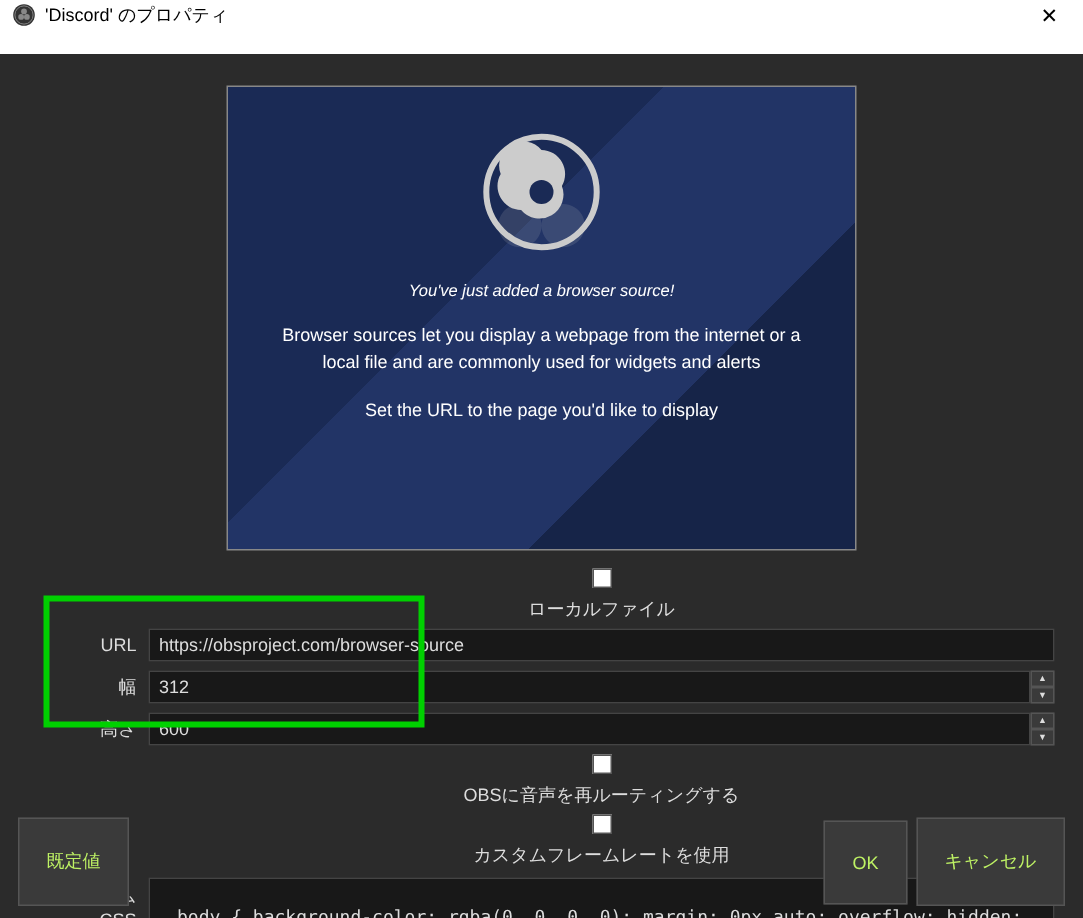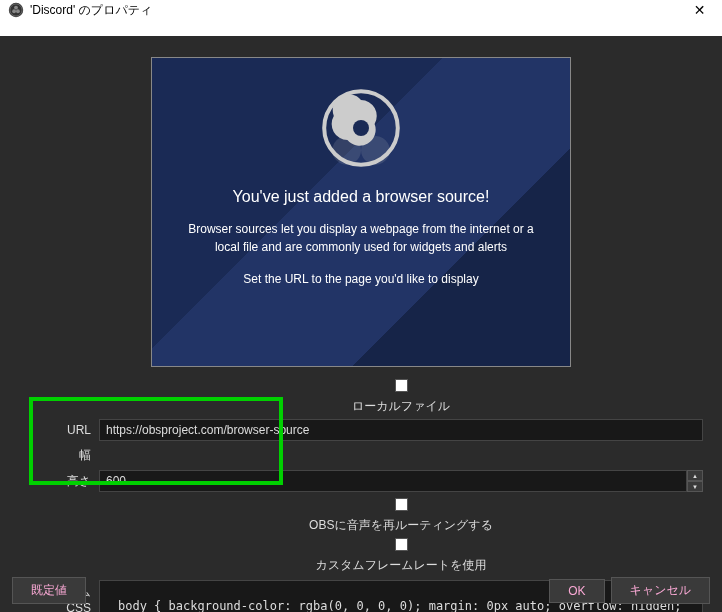--- a/index.html
+++ b/index.html
@@ -5,38 +5,38 @@
 * { box-sizing: border-box; margin: 0; padding: 0; }
 body { width: 722px; height: 612px; background: #2b2b2b; font-family: "Segoe UI", Arial, sans-serif; font-size: 12px; color: #ddd; overflow: hidden; }
 .titlebar { height: 36px; background: #fff; display: flex; align-items: center; padding: 0 0 16px 8px; color: #000; font-size: 12px; }
 .titlebar-icon { width: 16px; height: 16px; margin-right: 6px; }
 .titlebar-title { flex: 1; }
 .close-btn { width: 45px; height: 30px; display: flex; align-items: center; justify-content: center; cursor: pointer; font-size: 14px; color: #000; }
 .content { padding: 1px; background: #2b2b2b; }
 .preview-wrap { padding: 20px 20px 12px 20px; display: flex; justify-content: center; }
 .preview { width: 420px; height: 310px; border: 1px solid #888; background: linear-gradient(135deg, #1a2a55 0%, #1a2a55 40%, #223466 40%, #223466 70%, #162448 70%, #162448 100%); position: relative; color: #fff; text-align: center; }
 .preview-logo { width: 80px; height: 80px; margin: 30px auto 20px; }
-.preview h3 { font-weight: normal; font-size: 16px; margin-bottom: 14px; }
+.preview h3 { font-weight: normal; font-size: 11px; margin-bottom: 14px; font-style: italic; }
 .preview p { font-size: 12px; line-height: 1.5; padding: 0 24px; margin-bottom: 14px; }
 .form { padding: 0 18px; }
 .row { display: flex; align-items: center; margin-bottom: 6px; gap: 8px; }
 .chk-row { padding-left: 80px; display: flex; align-items: center; gap: 6px; margin-bottom: 4px; flex-direction: column; }
 .chk { width: 13px; height: 13px; background: #fff; border: 1px solid #555; display: inline-block; }
 .label { width: 72px; text-align: right; font-size: 12px; color: #ddd; }
 .input { flex: 1; background: #181818; border: 1px solid #444; color: #ddd; padding: 3px 6px; font-size: 12px; height: 22px; }
 .spinner { flex: 1; display: flex; }
 .spinner .input { flex: 1; }
 .spin-btns { width: 16px; display: flex; flex-direction: column; }
 .spin-btn { height: 11px; background: #3a3a3a; border: 1px solid #555; display: flex; align-items: center; justify-content: center; font-size: 6px; color: #ddd; cursor: pointer; }
 .highlight { position: absolute; border: 4px solid #00d000; pointer-events: none; }
 .css-row { display: flex; gap: 8px; padding: 0 18px; margin-top: 6px; }
 .css-label { width: 72px; text-align: right; font-size: 12px; color: #ddd; padding-top: 4px; }
 .css-box { flex: 1; background: #181818; border: 1px solid #444; color: #ddd; padding: 18px; font-family: monospace; font-size: 12px; white-space: pre-wrap; height: 44px; overflow: hidden; }
 .footer { display: flex; padding: 8px 12px; gap: 6px; align-items: center; position: absolute; bottom: 0; left: 0; right: 0; }
-.btn { background: #3a3a3a; border: 1px solid #555; color: #f9a8d4; padding: 4px 18px; font-size: 12px; cursor: pointer; }
+.btn { background: #3a3a3a; border: 1px solid #555; color: #bef264; padding: 20px 18px; font-size: 12px; cursor: pointer; }
 .spacer { flex: 1; }
 </style>
 </head>
 <body>
 
 <div class="titlebar">
   <span class="titlebar-icon">
     <svg viewBox="0 0 100 100">
         <circle cx="50" cy="50" r="45" fill="#333"></circle>
         <circle cx="50" cy="50" r="38" fill="none" stroke="#888" stroke-width="4"></circle>
@@ -73,20 +73,27 @@
       <span>ローカルファイル</span>
     </div>
 
     <div class="row">
       <span class="label">URL</span>
       <input class="input" value="https://obsproject.com/browser-source" style="">
     </div>
 
     <div class="row">
       <span class="label">幅</span>
+      <div class="spinner">
+        <input class="input" value="312" style="">
+        <div class="spin-btns">
+          <div class="spin-btn">▲</div>
+          <div class="spin-btn">▼</div>
+        </div>
+      </div>
     </div>
 
     <div class="row">
       <span class="label">高さ</span>
       <div class="spinner">
         <input class="input" value="600" style="">
         <div class="spin-btns">
           <div class="spin-btn">▲</div>
           <div class="spin-btn">▼</div>
         </div>

